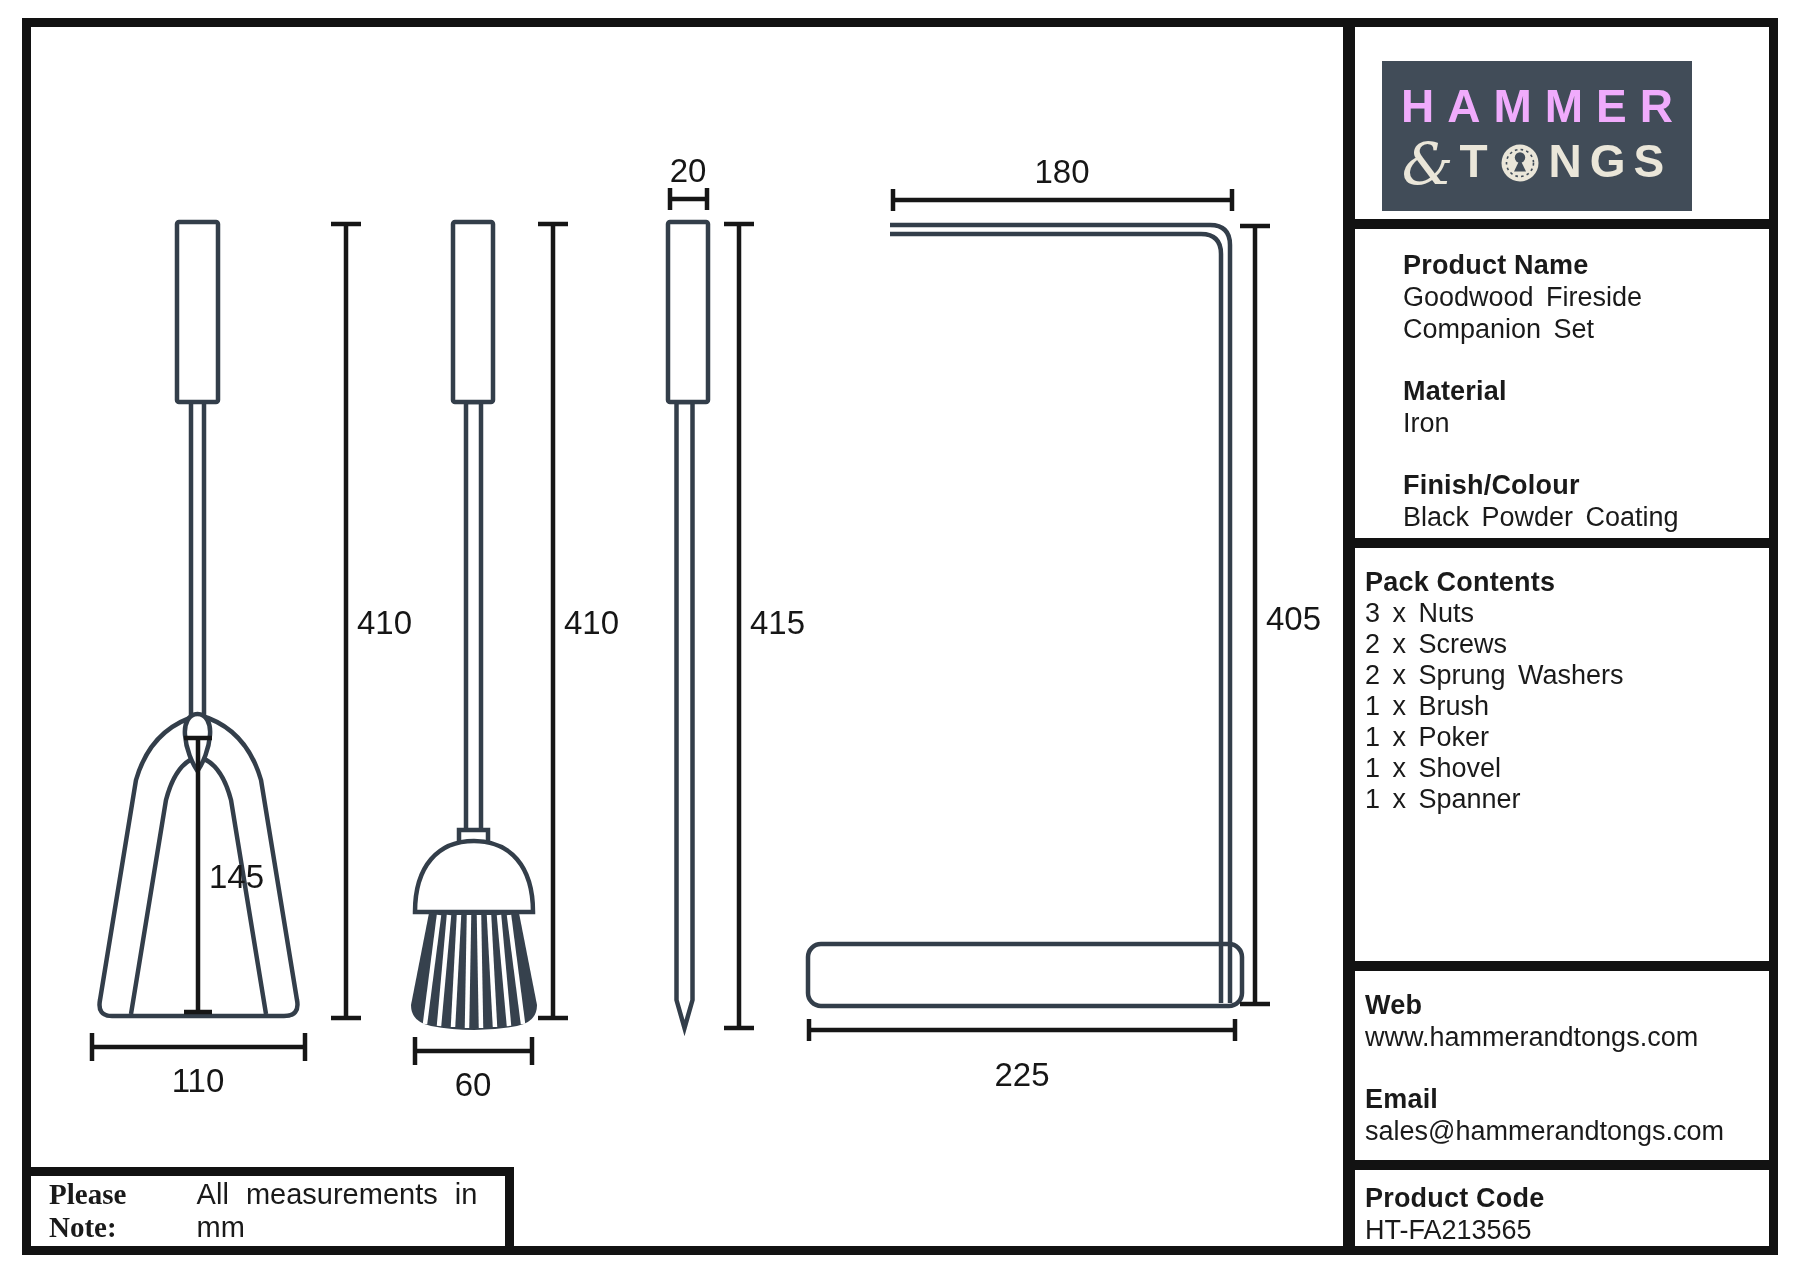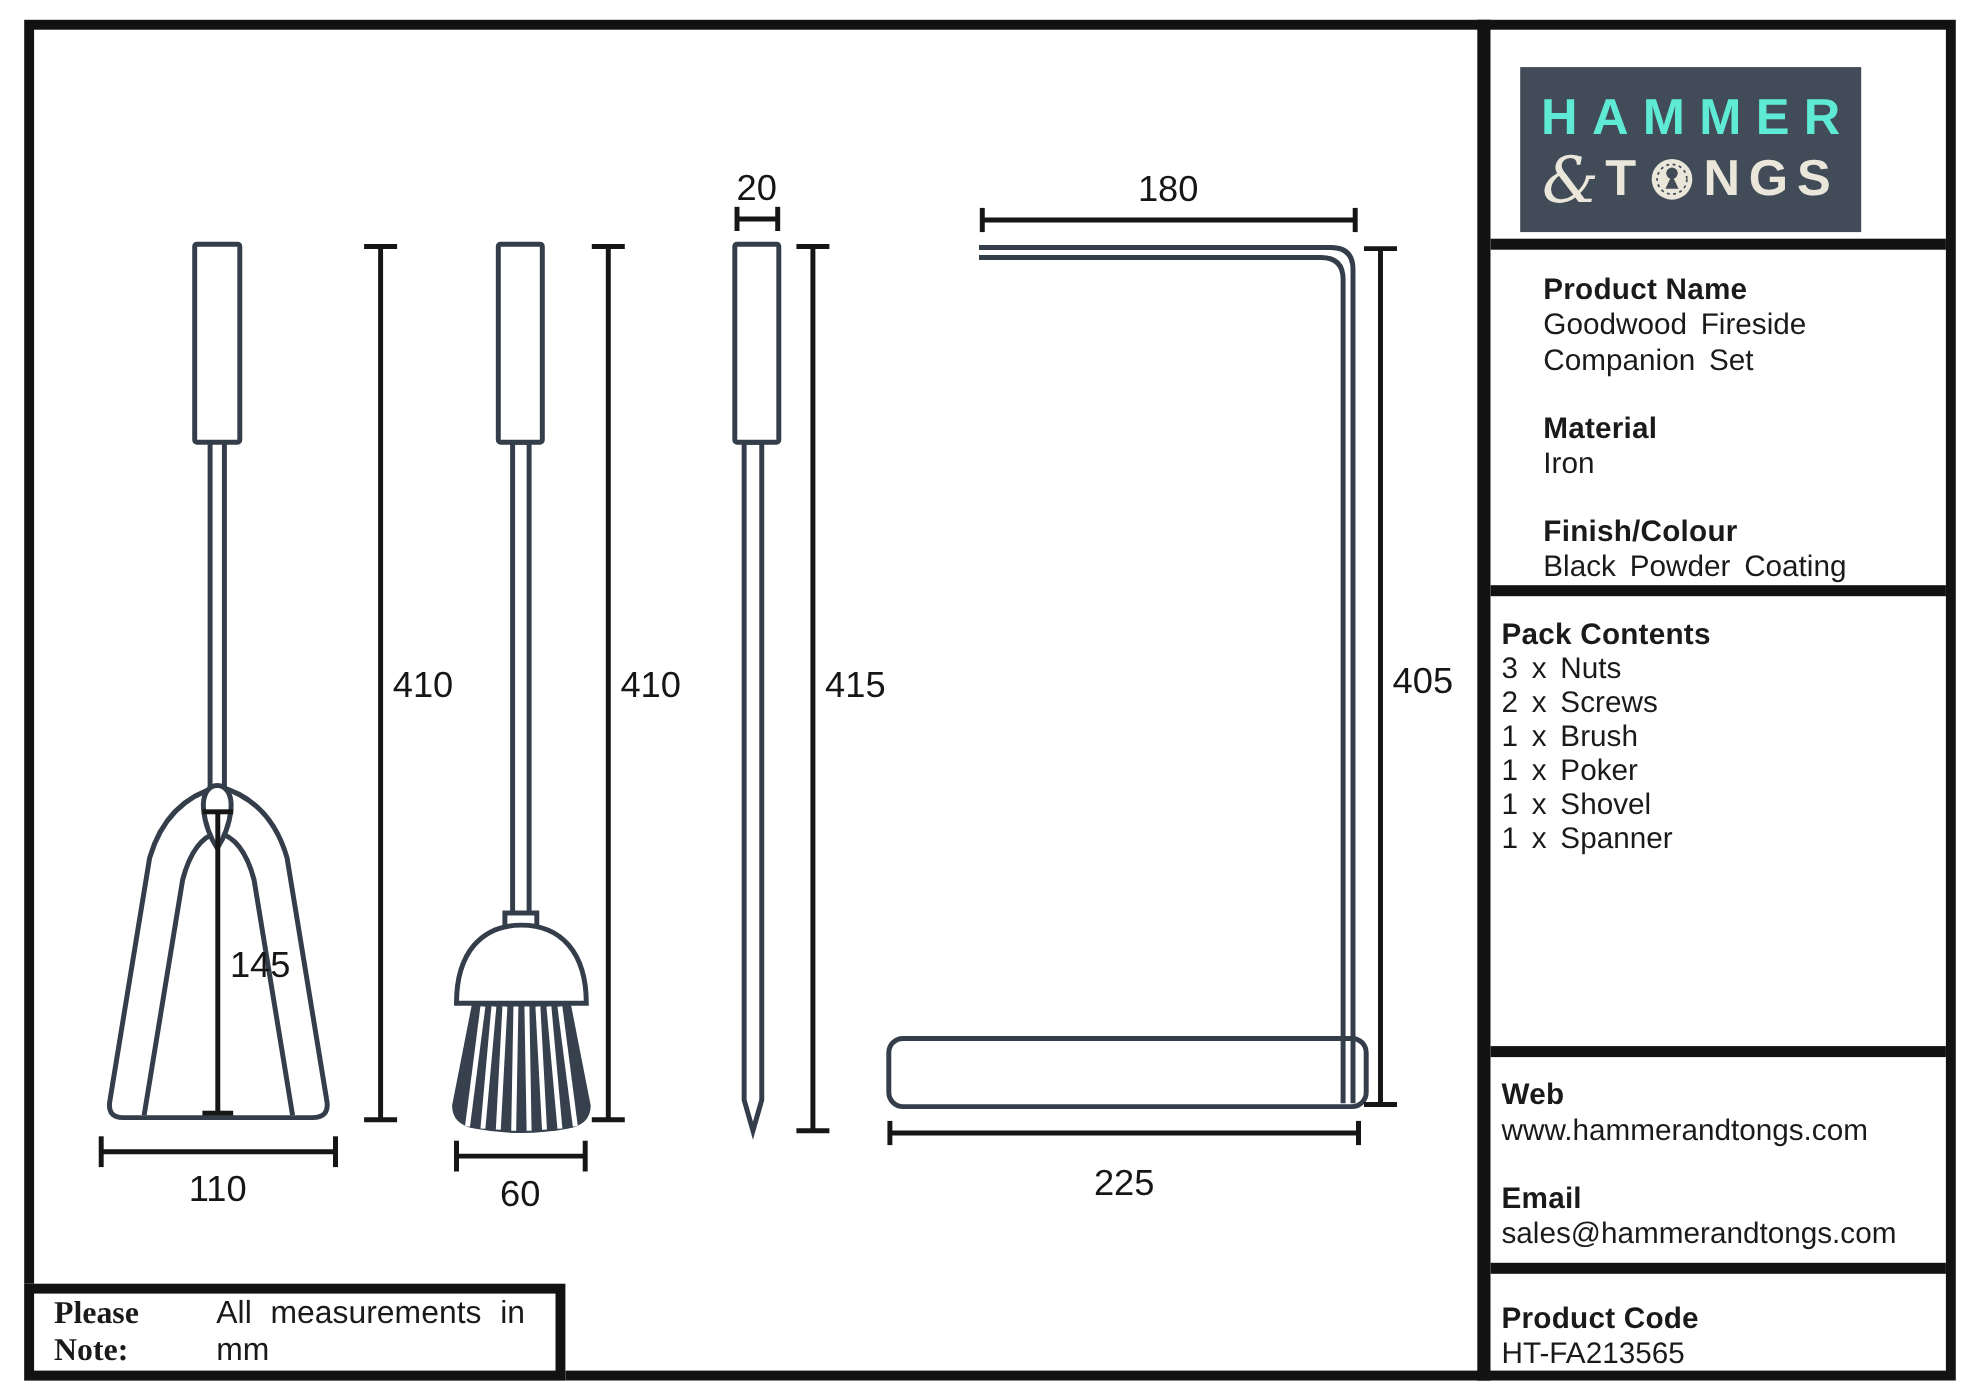--- a/index.html
+++ b/index.html
@@ -9,29 +9,29 @@
          border:9px solid #121212;box-sizing:border-box;}
   .panel-bar{position:absolute;left:1343px;top:18px;width:12px;height:1237px;background:#121212;}
   .panel{position:absolute;left:1355px;top:27px;width:414px;height:1219px;
          display:flex;flex-direction:column;box-sizing:border-box;}
   .sec{box-sizing:border-box;border-bottom:10px solid #121212;padding:0 8px 0 10px;}
   .sec.last{border-bottom:none;flex:1;}
   .sec-logo{height:205px;border-bottom:10px solid #121212;}
   .sec-info{height:323px;padding-top:20px;padding-left:48px;}
   .sec-pack{height:429px;padding-top:18px;}
   .sec-contact{height:202px;padding-top:18px;}
-  .sec-code{padding-top:24px;}
+  .sec-code{padding-top:12px;}
   .h{font-weight:700;font-size:27px;line-height:32px;letter-spacing:.2px;}
   .v{font-size:27px;line-height:32px;word-spacing:5px;}
   .gap{height:30px;}
   .li{font-size:27px;line-height:31px;word-spacing:5px;}
   
   .logo-box{margin:34px 0 0 17px;width:310px;height:150px;background:#414c58;
             display:flex;flex-direction:column;align-items:center;justify-content:center;}
-  .logo-l1{color:#5eead4;font-size:46px;font-weight:700;letter-spacing:13px;line-height:1.08;
+  .logo-l1{color:#f0abfc;font-size:46px;font-weight:700;letter-spacing:13px;line-height:1.08;
            text-indent:13px;}
   .logo-l2{display:flex;align-items:center;color:#eae6d9;}
   .logo-amp{font-family:"DejaVu Serif",serif;font-style:italic;font-size:58px;line-height:1;
             margin-right:6px;position:relative;top:3px;}
   .logo-t{font-size:46px;font-weight:700;letter-spacing:8px;}
   .logo-rest{font-size:46px;font-weight:700;letter-spacing:8px;margin-left:7px;}
   .keyhole{margin:0 2px 0 4px;position:relative;top:2px;}
   
   .note{position:absolute;left:22px;top:1167px;width:492px;height:88px;background:#fff;
         border:9px solid #121212;box-sizing:border-box;display:flex;align-items:center;
@@ -192,20 +192,21 @@
       <div class="v">Iron</div>
       <div class="gap"></div>
       <div class="h">Finish/Colour</div>
       <div class="v">Black Powder Coating</div>
     </div>
 
     <div class="sec sec-pack">
       <div class="h">Pack Contents</div>
       <div class="li">3 x Nuts</div>
       <div class="li">2 x Screws</div>
+      <div class="li">2 x Sprung Washers</div>
       <div class="li">1 x Brush</div>
       <div class="li">1 x Poker</div>
       <div class="li">1 x Shovel</div>
       <div class="li">1 x Spanner</div>
     </div>
 
     <div class="sec sec-contact">
       <div class="h">Web</div>
       <div class="v">www.hammerandtongs.com</div>
       <div class="gap"></div>

